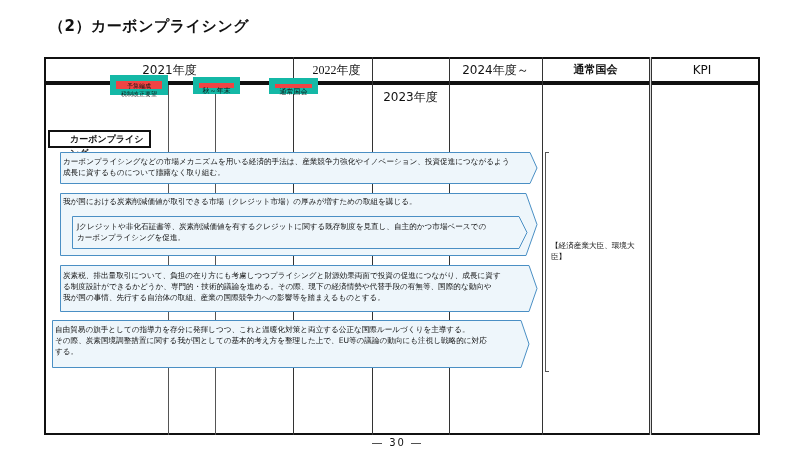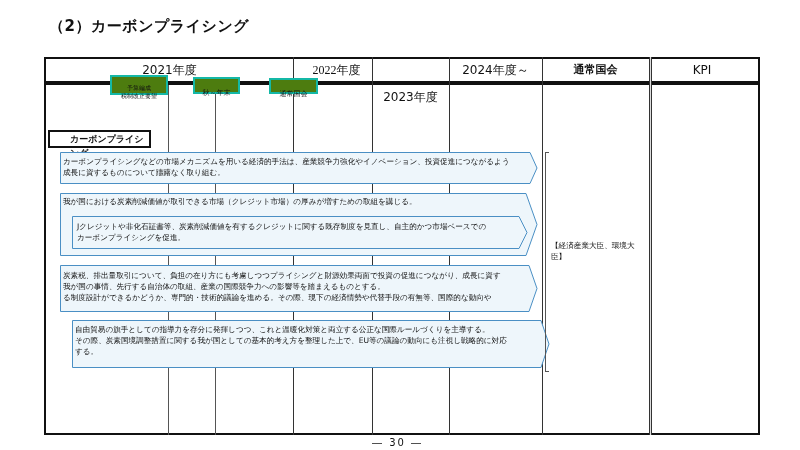--- a/index.html
+++ b/index.html
@@ -7,22 +7,22 @@
          font-family: "DejaVu Sans", "Liberation Sans", sans-serif; color: #111; }
   .abs { position: absolute; }
   .title { left: 49px; top: 17px; font-size: 15px; font-weight: bold; letter-spacing: 0.5px; }
   .table-frame { left: 44px; top: 57px; width: 716px; height: 378px; border: 2px solid #111; box-sizing: border-box; }
   .hdr-line { left: 44px; top: 81px; width: 606px; height: 4px; background: #111; }
   .hdr-line-kpi { left: 652px; top: 81px; width: 108px; height: 4px; background: #111; }
   .vline { position: absolute; width: 1px; background: #333; }
   .vline.thin { background: #555; }
   .hdr-cell { position: absolute; top: 59px; height: 22px; line-height: 22px; font-size: 12px; text-align: center; }
   .hdr-cell.bold { font-weight: bold; font-size: 11px; }
-  .sched { position: absolute; background: #4d7c0f; border: 2px solid #14b8a6; font-size: 6px; text-align: center;
-           line-height: 8px; box-sizing: border-box; padding-top: 7px; }
+  .sched { position: absolute; background: #ef4444; border: 6px solid #14b8a6; font-size: 6px; text-align: center;
+           line-height: 8px; box-sizing: border-box; padding-top: 1px; }
   .sched.single { line-height: 14px; font-size: 7px; }
   .section-label { left: 48px; top: 130px; width: 103px; height: 18px; border: 2px solid #111; box-sizing: border-box;
                    font-size: 9px; font-weight: bold; line-height: 14px; padding-left: 20px; background: #fff; }
   .chev { position: absolute; }
   .chev svg { position: absolute; left: 0; top: 0; }
   .chev-text { position: absolute; font-size: 7.6px; line-height: 11px; color: #111; }
   .bracket { left: 545px; top: 152px; width: 4px; height: 220px; border: 1px solid #555; border-right: none; box-sizing: border-box; }
   .minister { left: 551px; top: 240px; width: 98px; font-size: 7.6px; line-height: 11px; }
   .page-num { left: 372px; top: 437px; font-size: 10px; letter-spacing: 2px; }
   .dbl { position: absolute; left: 649px; top: 57px; width: 3px; height: 378px;
@@ -92,26 +92,26 @@
     <div>カーボンプライシングを促進。</div>
   </div>
 </div>
 
 <div class="chev" style="left:60px; top:265px; width:478px; height:47px;">
   <svg width="478" height="47">
     <polygon points="0.5,0.5 469,0.5 477,23.5 469,46.5 0.5,46.5" fill="#eef6fb" stroke="#4a8fc4" stroke-width="1"></polygon>
   </svg>
   <div class="chev-text" style="left:3px; top:5px; width:468px;">
     <div>炭素税、排出量取引について、負担の在り方にも考慮しつつプライシングと財源効果両面で投資の促進につながり、成長に資す</div>
+    <div>る制度設計ができるかどうか、専門的・技術的議論を進める。その際、現下の経済情勢や代替手段の有無等、国際的な動向や</div>
     <div>我が国の事情、先行する自治体の取組、産業の国際競争力への影響等を踏まえるものとする。</div>
-    <div>る制度設計ができるかどうか、専門的・技術的議論を進める。その際、現下の経済情勢や代替手段の有無等、国際的な動向や</div>
   </div>
 </div>
 
-<div class="chev" style="left:72px; top:320px; width:478px; height:48px;">
+<div class="chev" style="left:52px; top:320px; width:478px; height:48px;">
   <svg width="478" height="48">
     <polygon points="0.5,0.5 469,0.5 477,24 469,47.5 0.5,47.5" fill="#eef6fb" stroke="#4a8fc4" stroke-width="1"></polygon>
   </svg>
   <div class="chev-text" style="left:3px; top:4px; width:468px;">
     <div>自由貿易の旗手としての指導力を存分に発揮しつつ、これと温暖化対策と両立する公正な国際ルールづくりを主導する。</div>
     <div>その際、炭素国境調整措置に関する我が国としての基本的考え方を整理した上で、EU等の議論の動向にも注視し戦略的に対応</div>
     <div>する。</div>
   </div>
 </div>
 

